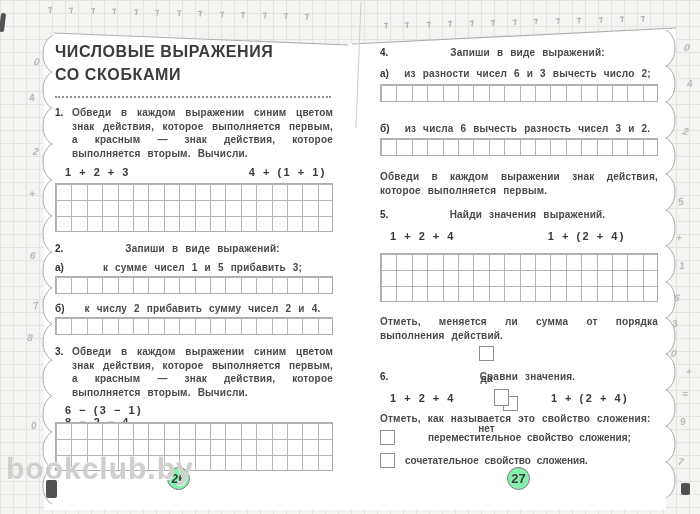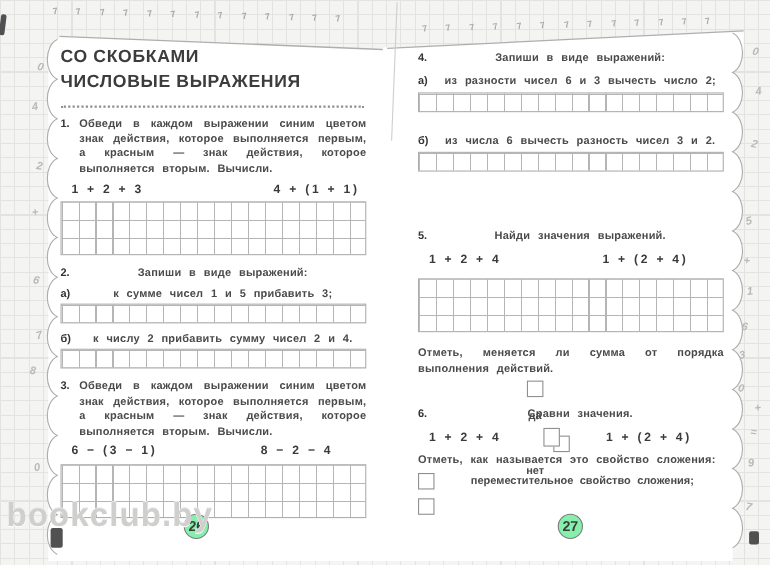--- a/index.html
+++ b/index.html
@@ -115,22 +115,22 @@
 <span class="doodle" style="left:682px;top:388px;transform:rotate(6deg);">=</span>
 <span class="doodle" style="left:680px;top:416px;transform:rotate(-8deg);">9</span>
 <span class="doodle" style="left:678px;top:456px;transform:rotate(10deg);">7</span>
 
 <div class="darkbit" style="left:0;top:13px;width:5px;height:19px;transform:rotate(7deg);"></div>
 <div class="darkbit" style="left:46px;top:480px;width:11px;height:18px;"></div>
 <div class="darkbit" style="left:681px;top:483px;width:9px;height:12px;"></div>
 
 <div class="abs" id="lc">
   <div class="abs title" style="left:0;top:0;">
+    <div>ЧИСЛОВЫЕ ВЫРАЖЕНИЯ</div>
     <div>СО СКОБКАМИ</div>
-    <div>ЧИСЛОВЫЕ ВЫРАЖЕНИЯ</div>
   </div>
   <div class="abs divider" style="left:0;top:56px;"></div>
 
   <div class="abs task" style="left:0;top:66px;width:278px;">
     <span class="tnum">1.</span>
     <span class="ttext">Обведи в каждом выражении синим цветом знак действия, которое выполняется первым, а красным — знак действия, которое выполняется вторым. Вычисли.</span>
   </div>
   <div class="abs exprrow" style="left:0;top:126px;padding:0 6px 0 10px;width:262px;align-items:center;">
     <span class="expr">1 + 2 + 3</span>
     <span class="expr">4 + (1 + 1)</span>
@@ -149,21 +149,21 @@
   <div class="abs task oneline" style="left:0;top:262px;width:278px;">
     <span class="tnum">б)</span>
     <span class="ttext">к числу 2 прибавить сумму чисел 2 и 4.</span>
   </div>
   <div class="abs agrid g1" style="left:0;top:277px;"></div>
 
   <div class="abs task" style="left:0;top:305px;width:278px;">
     <span class="tnum">3.</span>
     <span class="ttext">Обведи в каждом выражении синим цветом знак действия, которое выполняется первым, а красным — знак действия, которое выполняется вторым. Вычисли.</span>
   </div>
-  <div class="abs exprrow" style="left:0;top:364px;padding:0 30px 0 10px;width:238px;">
+  <div class="abs exprrow" style="left:0;top:364px;padding:0 30px 0 10px;width:238px;flex-direction:column;">
     <span class="expr">6 − (3 − 1)</span>
     <span class="expr">8 − 2 − 4</span>
   </div>
   <div class="abs agrid g3" style="left:0;top:382px;"></div>
 </div>
 <div class="abs pagenum" style="left:167px;top:467px;">
   <span>26</span>
 </div>
 
 <div class="abs" id="rc">
@@ -174,20 +174,21 @@
   <div class="abs task oneline" style="left:0;top:27px;width:278px;">
     <span class="tnum">а)</span>
     <span class="ttext">из разности чисел 6 и 3 вычесть число 2;</span>
   </div>
   <div class="abs agrid g1" style="left:0;top:44px;"></div>
   <div class="abs task oneline" style="left:0;top:82px;width:278px;">
     <span class="tnum">б)</span>
     <span class="ttext">из числа 6 вычесть разность чисел 3 и 2.</span>
   </div>
   <div class="abs agrid g1" style="left:0;top:98px;"></div>
+  <div class="abs plain" style="left:0;top:130px;width:278px;">Обведи в каждом выражении знак действия, которое выполняется первым.</div>
 
   <div class="abs task oneline" style="left:0;top:168px;width:278px;">
     <span class="tnum">5.</span>
     <span class="ttext">Найди значения выражений.</span>
   </div>
   <div class="abs exprrow" style="left:0;top:190px;padding:0 32px 0 10px;width:236px;">
     <span class="expr">1 + 2 + 4</span>
     <span class="expr">1 + (2 + 4)</span>
   </div>
   <div class="abs agrid g3" style="left:0;top:213px;"></div>
@@ -208,19 +209,20 @@
     <div class="checkbox" style="width:15px;height:15px;margin-left:38px;"></div>
     <span class="expr" style="margin-left:42px;">1 + (2 + 4)</span>
   </div>
   <div class="abs plain" style="left:0;top:372px;width:278px;text-align:left;">Отметь, как называется это свойство сложения:</div>
   <div class="abs optrow" style="left:0;top:390px;width:278px;gap:33px;">
     <div class="checkbox"></div>
     <span class="optlabel">переместительное свойство сложения;</span>
   </div>
   <div class="abs optrow" style="left:0;top:413px;width:278px;">
     <div class="checkbox"></div>
+    <span class="optlabel">сочетательное свойство сложения.</span>
   </div>
 </div>
 <div class="abs pagenum" style="left:507px;top:467px;">
   <span>27</span>
 </div>
 
 <div class="abs watermark">bookclub.by</div>
 
 </body></html>

